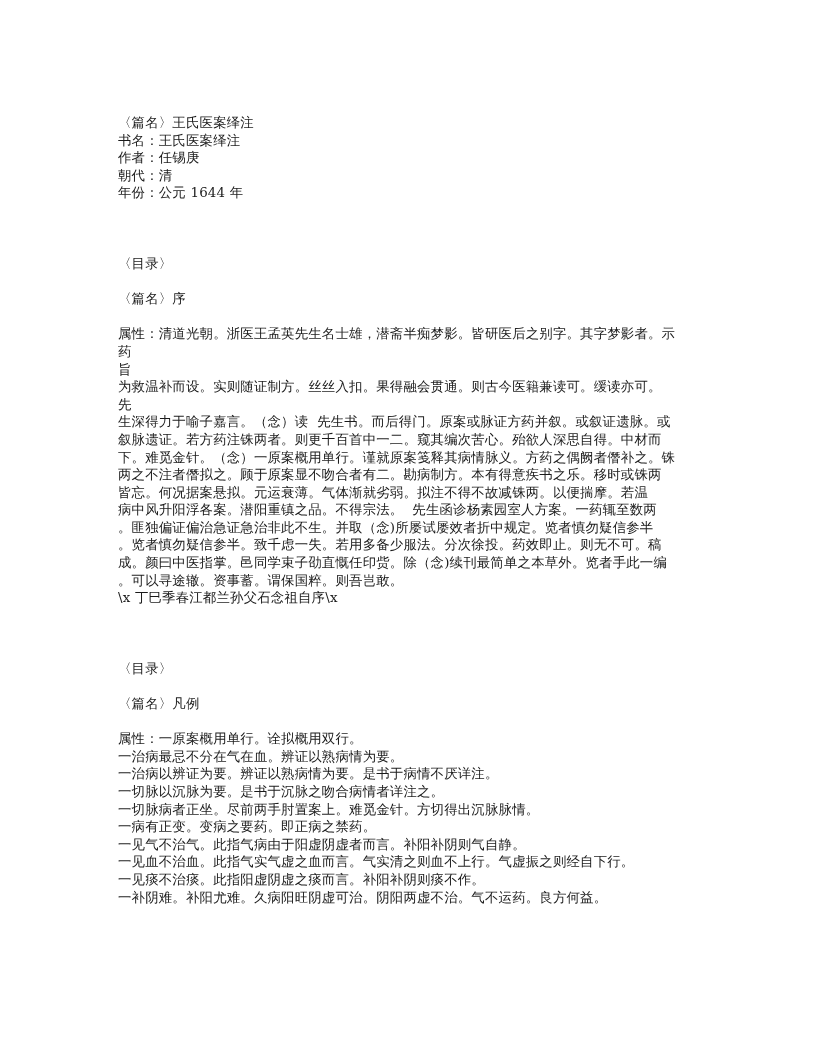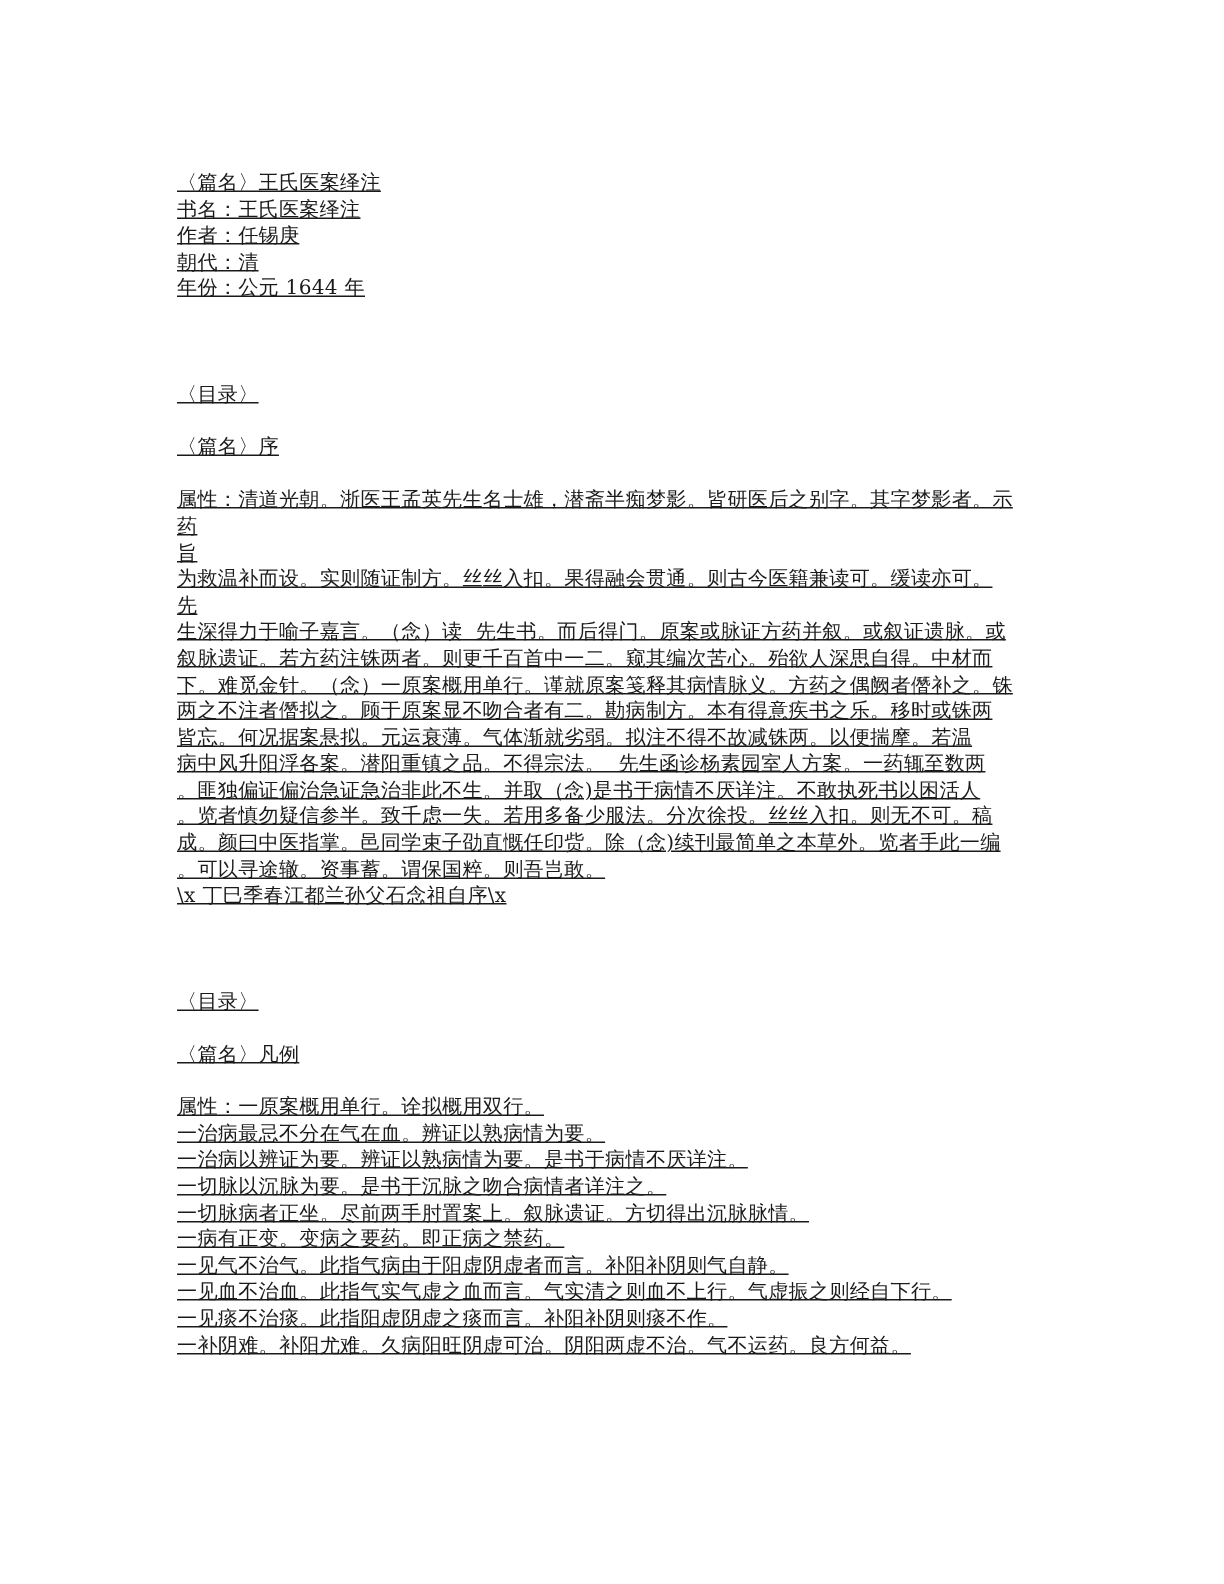--- a/index.html
+++ b/index.html
@@ -21,21 +21,20 @@
       top: 114px;
       width: 600px;
     }
     .line {
       display: block;
       font-size: 13.4px;
       line-height: 17.6px;
       height: 17.6px;
       white-space: pre;
       letter-spacing: 0.2px;
-      text-decoration: underline;
     }
     .block { display: block; }
     .gap-s { height: 17.6px; }
     .gap-m { height: 53px; }
   </style>
 </head>
 <body>
 
 <div class="page">
 
@@ -58,39 +57,39 @@
     <span class="line">药</span>
     <span class="line">旨</span>
     <span class="line">为救温补而设。实则随证制方。丝丝入扣。果得融会贯通。则古今医籍兼读可。缓读亦可。</span>
     <span class="line">先</span>
     <span class="line">生深得力于喻子嘉言。（念）读  先生书。而后得门。原案或脉证方药并叙。或叙证遗脉。或</span>
     <span class="line">叙脉遗证。若方药注铢两者。则更千百首中一二。窥其编次苦心。殆欲人深思自得。中材而</span>
     <span class="line">下。难觅金针。（念）一原案概用单行。谨就原案笺释其病情脉义。方药之偶阙者僭补之。铢</span>
     <span class="line">两之不注者僭拟之。顾于原案显不吻合者有二。勘病制方。本有得意疾书之乐。移时或铢两</span>
     <span class="line">皆忘。何况据案悬拟。元运衰薄。气体渐就劣弱。拟注不得不故减铢两。以便揣摩。若温</span>
     <span class="line">病中风升阳浮各案。潜阳重镇之品。不得宗法。  先生函诊杨素园室人方案。一药辄至数两</span>
-    <span class="line">。匪独偏证偏治急证急治非此不生。并取（念)是书于病情不厌详注。不敢执死书以困活人</span>
-    <span class="line">。览者慎勿疑信参半。致千虑一失。若用多备少服法。分次徐投。丝丝入扣。则无不可。稿</span>
+    <span class="line">。匪独偏证偏治急证急治非此不生。并取（念)所屡试屡效者折中规定。览者慎勿疑信参半</span>
+    <span class="line">。览者慎勿疑信参半。致千虑一失。若用多备少服法。分次徐投。药效即止。则无不可。稿</span>
     <span class="line">成。颜曰中医指掌。邑同学束子劭直慨任印赀。除（念)续刊最简单之本草外。览者手此一编</span>
     <span class="line">。可以寻途辙。资事蓄。谓保国粹。则吾岂敢。</span>
     <span class="line">\x 丁巳季春江都兰孙父石念祖自序\x</span>
   </div>
 
   <div class="gap-m"></div>
 
   <div class="block">
     <span class="line">〈目录〉</span>
     <div class="gap-s"></div>
     <span class="line">〈篇名〉凡例</span>
     <div class="gap-s"></div>
     <span class="line">属性：一原案概用单行。诠拟概用双行。</span>
     <span class="line">一治病最忌不分在气在血。辨证以熟病情为要。</span>
     <span class="line">一治病以辨证为要。辨证以熟病情为要。是书于病情不厌详注。</span>
     <span class="line">一切脉以沉脉为要。是书于沉脉之吻合病情者详注之。</span>
-    <span class="line">一切脉病者正坐。尽前两手肘置案上。叙脉遗证。方切得出沉脉脉情。</span>
+    <span class="line">一切脉病者正坐。尽前两手肘置案上。难觅金针。方切得出沉脉脉情。</span>
     <span class="line">一病有正变。变病之要药。即正病之禁药。</span>
     <span class="line">一见气不治气。此指气病由于阳虚阴虚者而言。补阳补阴则气自静。</span>
     <span class="line">一见血不治血。此指气实气虚之血而言。气实清之则血不上行。气虚振之则经自下行。</span>
     <span class="line">一见痰不治痰。此指阳虚阴虚之痰而言。补阳补阴则痰不作。</span>
     <span class="line">一补阴难。补阳尤难。久病阳旺阴虚可治。阴阳两虚不治。气不运药。良方何益。</span>
   </div>
 
 </div>
 
 </body></html>

